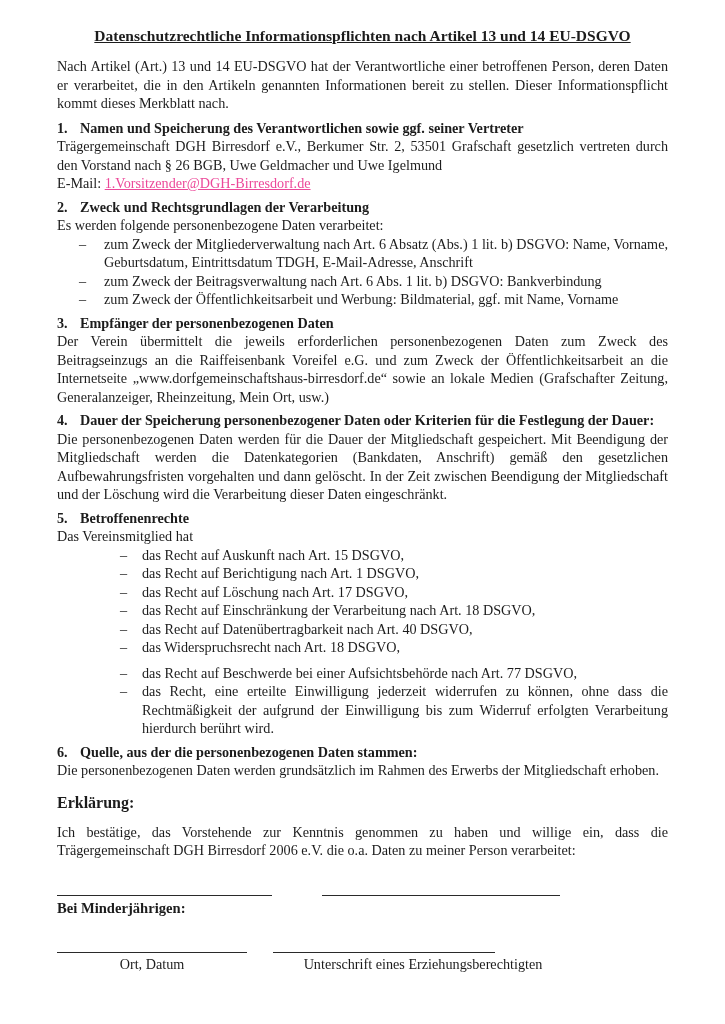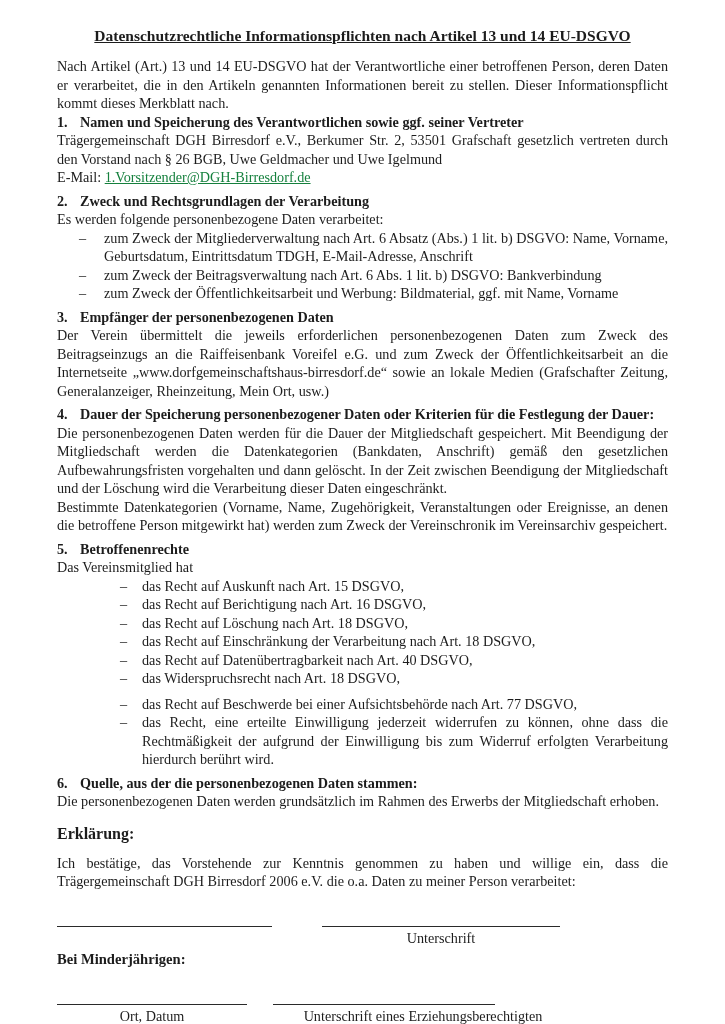--- a/index.html
+++ b/index.html
@@ -18,35 +18,35 @@
   }
   .title {
     font-size: 15.5px;
     font-weight: bold;
     text-align: center;
     text-decoration: underline;
     margin: 0 0 11px 0;
     line-height: 20px;
   }
   .para { margin: 0; text-align: justify; }
-  .intro { }
+  .intro { margin-bottom: 6px; }
   .sec { margin-bottom: 5px; }
   .sec-head { display: flex; font-weight: bold; }
   .sec-head .num { flex: none; width: 23px; }
   .sec-head .head-text { flex: 1; }
   .blist { margin: 0; }
   .li { display: flex; }
   .l1 { padding-left: 22px; }
   .l1 .dash { flex: none; width: 25px; }
   .l2 { padding-left: 63px; }
   .l2 .dash { flex: none; width: 22px; }
   .li-text { flex: 1; text-align: justify; }
   .gap-top { margin-top: 7px; }
   .email-line { text-align: left; }
-  .link { color: #15803d; text-decoration: underline; cursor: pointer; }
+  .link { color: #ec4899; text-decoration: underline; cursor: pointer; }
   .decl-head {
     font-size: 16px;
     font-weight: bold;
     margin: 12px 0 9px 0;
     line-height: 22px;
   }
   .sig-row { display: flex; margin-top: 21px; }
   .sig-col1 { width: 215px; flex: none; }
   .sig-spacer1 { width: 50px; flex: none; }
   .sig-col2 { width: 238px; flex: none; }
@@ -108,41 +108,40 @@
     </div>
     <p class="para">Der Verein übermittelt die jeweils erforderlichen personenbezogenen Daten zum Zweck des Beitragseinzugs an die Raiffeisenbank Voreifel e.G. und zum Zweck der Öffentlichkeitsarbeit an die Internetseite „www.dorfgemeinschaftshaus-birresdorf.de“ sowie an lokale Medien (Grafschafter Zeitung, Generalanzeiger, Rheinzeitung, Mein Ort, usw.)</p>
   </div>
 
   <div class="sec">
     <div class="sec-head">
       <span class="num">4.</span>
       <span class="head-text">Dauer der Speicherung personenbezogener Daten oder Kriterien für die Festlegung der Dauer:</span>
     </div>
     <p class="para">Die personenbezogenen Daten werden für die Dauer der Mitgliedschaft gespeichert. Mit Beendigung der Mitgliedschaft werden die Datenkategorien (Bankdaten, Anschrift) gemäß den gesetzlichen Aufbewahrungsfristen vorgehalten und dann gelöscht. In der Zeit zwischen Beendigung der Mitgliedschaft und der Löschung wird die Verarbeitung dieser Daten eingeschränkt.</p>
-    <p class="para">Bestimmte Datenkategorien (Vorname, Name, Zugehörigkeit, Veranstaltungen oder Ereignisse, an denen die betroffene Person mitgewirkt hat) werden zum Zweck der Vereinschronik im Vereinsarchiv gespeichert.</p>
   </div>
 
   <div class="sec">
     <div class="sec-head">
       <span class="num">5.</span>
       <span class="head-text">Betroffenenrechte</span>
     </div>
     <p class="para">Das Vereinsmitglied hat</p>
     <div class="blist l2">
       <div class="li">
         <span class="dash">–</span>
         <span class="li-text">das Recht auf Auskunft nach Art. 15 DSGVO,</span>
       </div>
       <div class="li">
         <span class="dash">–</span>
-        <span class="li-text">das Recht auf Berichtigung nach Art. 16 DSGVO,</span>
+        <span class="li-text">das Recht auf Berichtigung nach Art. 1 DSGVO,</span>
       </div>
       <div class="li">
         <span class="dash">–</span>
-        <span class="li-text">das Recht auf Löschung nach Art. 18 DSGVO,</span>
+        <span class="li-text">das Recht auf Löschung nach Art. 17 DSGVO,</span>
       </div>
       <div class="li">
         <span class="dash">–</span>
         <span class="li-text">das Recht auf Einschränkung der Verarbeitung nach Art. 18 DSGVO,</span>
       </div>
       <div class="li">
         <span class="dash">–</span>
         <span class="li-text">das Recht auf Datenübertragbarkeit nach Art. 40 DSGVO,</span>
       </div>
       <div class="li">
@@ -171,21 +170,20 @@
   <div class="decl-head">Erklärung:</div>
   <p class="para">Ich bestätige, das Vorstehende zur Kenntnis genommen zu haben und willige ein, dass die Trägergemeinschaft DGH Birresdorf 2006 e.V. die o.a. Daten zu meiner Person verarbeitet:</p>
 
   <div class="sig-row">
     <div class="sig-col1">
       <div class="sig-rule"></div>
     </div>
     <div class="sig-spacer1"></div>
     <div class="sig-col2">
       <div class="sig-rule"></div>
-      <div class="sig-label">Unterschrift</div>
     </div>
   </div>
 
   <div class="minors-head">Bei Minderjährigen:</div>
 
   <div class="sig-row minor">
     <div class="sig-col1">
       <div class="sig-rule"></div>
       <div class="sig-label">Ort, Datum</div>
     </div>

